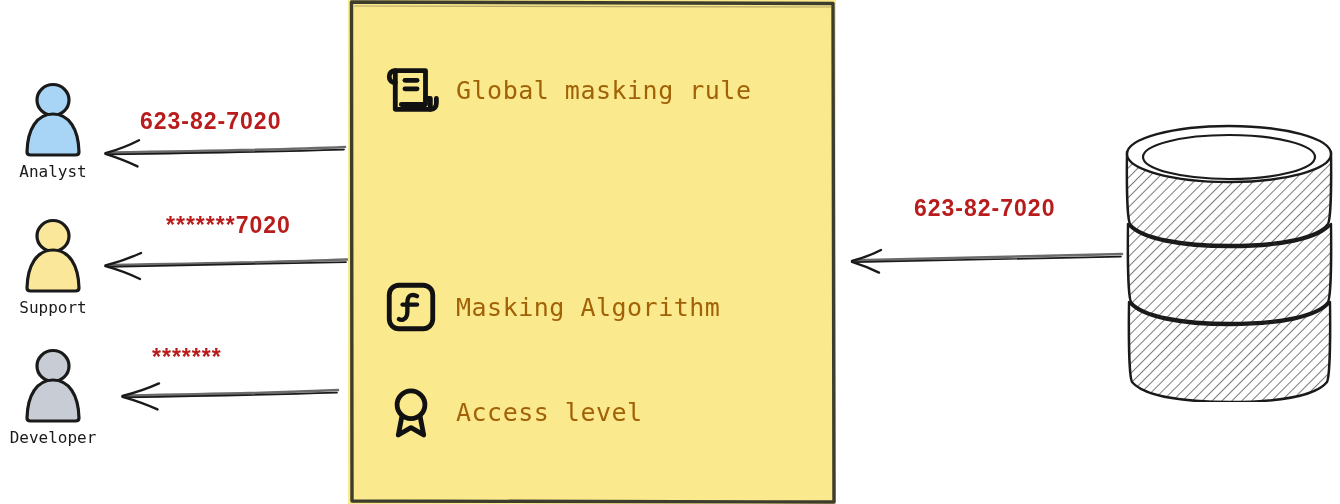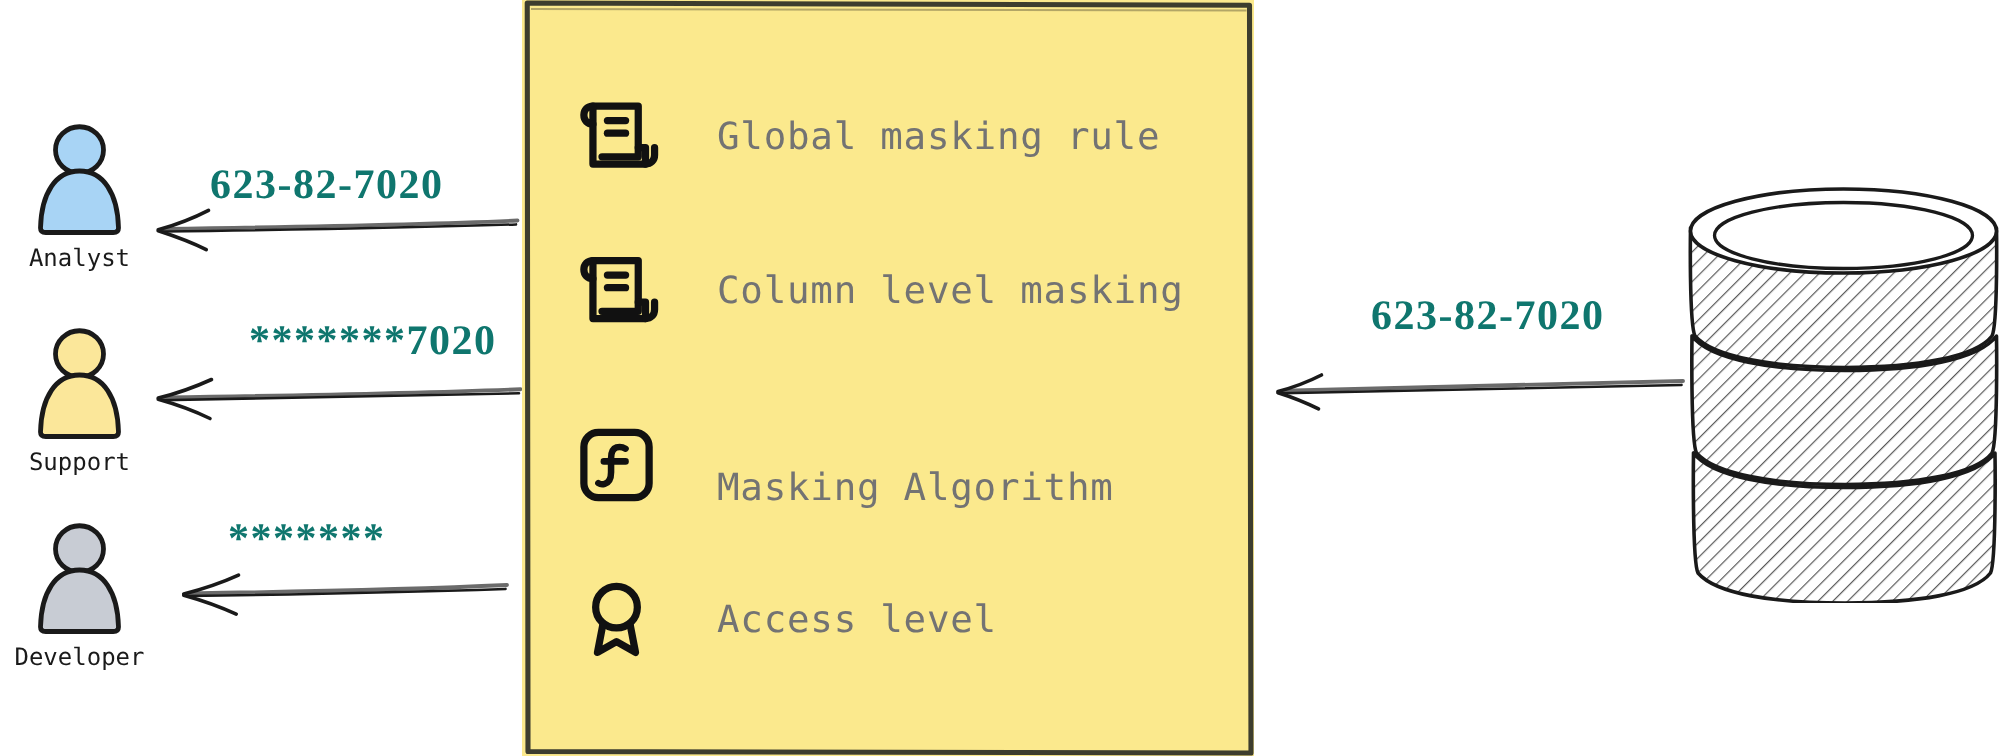--- a/index.html
+++ b/index.html
@@ -36,24 +36,24 @@
     font-weight: 500;
     color: #1a1a1a;
     letter-spacing: 0px;
     margin-top: 2px;
     white-space: nowrap;
   }
 
   
   .flow-label {
     position: absolute;
-    font-family: Liberation Serif, serif;
-    font-size: 28px;
+    font-family: Liberation Sans, sans-serif;
+    font-size: 23px;
     font-weight: 700;
-    color: #0f766e;
+    color: #b91c1c;
     white-space: nowrap;
     letter-spacing: 1px;
   }
 
   
   .arrow-svg {
     position: absolute;
     overflow: visible;
   }
 
@@ -84,23 +84,23 @@
   .panel-icon {
     width: 58px;
     height: 58px;
     flex: 0 0 58px;
     display: block;
   }
   .panel-text {
     font-family: "DejaVu Sans Mono", monospace;
     font-size: 25px;
     font-weight: 500;
-    color: #737373;
+    color: #a16207;
     white-space: nowrap;
-    margin-left: 38px;
+    margin-left: 16px;
     letter-spacing: 0.5px;
   }
 
   
   #database {
     position: absolute;
     left: 1122px;
     top: 124px;
     width: 215px;
     height: 278px;
@@ -182,35 +182,22 @@
           <path d="M11 8 C8 8 6 10 6 13 C6 16 8 18 11 18 L11 8 Z"></path>
           <path d="M11 18 L11 40 L40 40 L40 31 L36 31"></path>
           <path d="M40 40 C43 40 45 38 45 35 L45 31"></path>
           <path d="M19 16 L29 16"></path>
           <path d="M19 23 L29 23"></path>
         </g>
       </svg>
       <div class="panel-text">Global masking rule</div>
     </div>
 
-    <div class="panel-row" style="top:161px;">
-      <svg class="panel-icon" viewBox="0 0 48 48">
-        <g fill="none" stroke="#111111" stroke-width="4" stroke-linecap="round" stroke-linejoin="round">
-          <path d="M11 8 L36 8 L36 36 L16 36"></path>
-          <path d="M11 8 C8 8 6 10 6 13 C6 16 8 18 11 18 L11 8 Z"></path>
-          <path d="M11 18 L11 40 L40 40 L40 31 L36 31"></path>
-          <path d="M40 40 C43 40 45 38 45 35 L45 31"></path>
-          <path d="M19 16 L29 16"></path>
-          <path d="M19 23 L29 23"></path>
-        </g>
-      </svg>
-      <div class="panel-text">Column level masking</div>
-    </div>
-
-    <div class="panel-row" style="top:275px;align-items:flex-end;">
+
+    <div class="panel-row" style="top:275px;">
       <svg class="panel-icon" viewBox="0 0 48 48">
         <rect x="6" y="6" width="36" height="36" rx="8" ry="8" fill="none" stroke="#111111" stroke-width="4"></rect>
         <path d="M29 15 C29 15 26.5 13.5 24 14.3 C21.5 15.1 21 17.6 21 20.4 L21 28 C21 31.5 20.2 33.6 17.5 34.4 C15.5 35 14 34 14 34" fill="none" stroke="#111111" stroke-width="3.6" stroke-linecap="round"></path>
         <path d="M17 22 L29 22" fill="none" stroke="#111111" stroke-width="3.6" stroke-linecap="round"></path>
       </svg>
       <div class="panel-text">Masking Algorithm</div>
     </div>
 
     <div class="panel-row" style="top:380px;">
       <svg class="panel-icon" viewBox="0 0 48 48">

